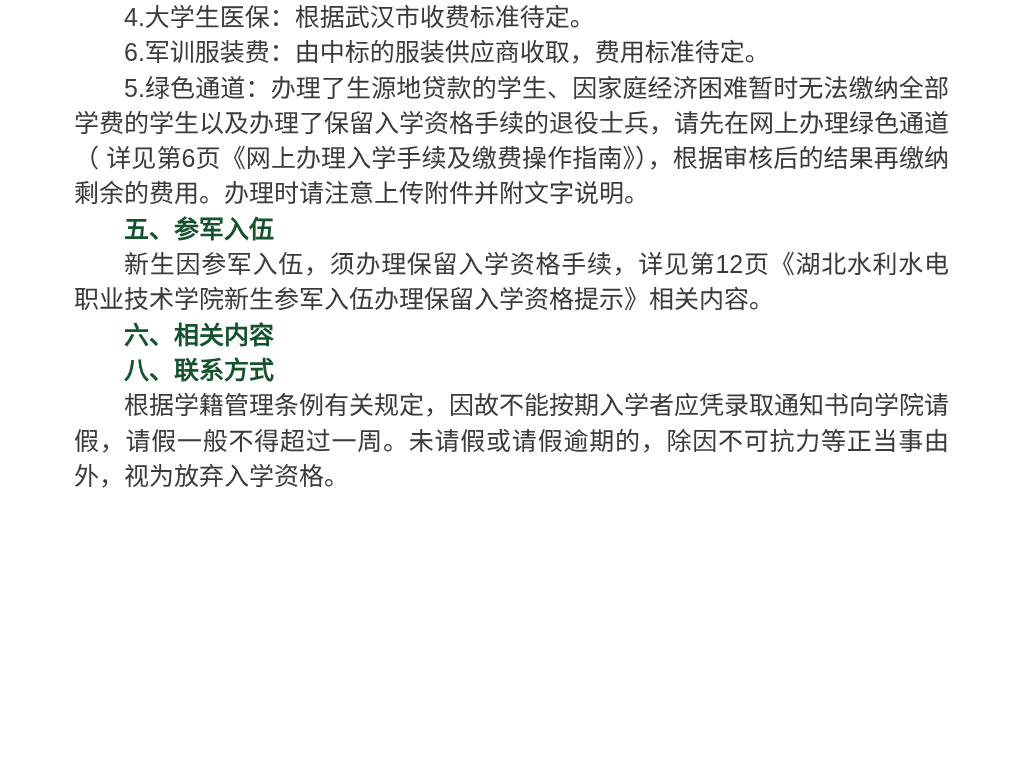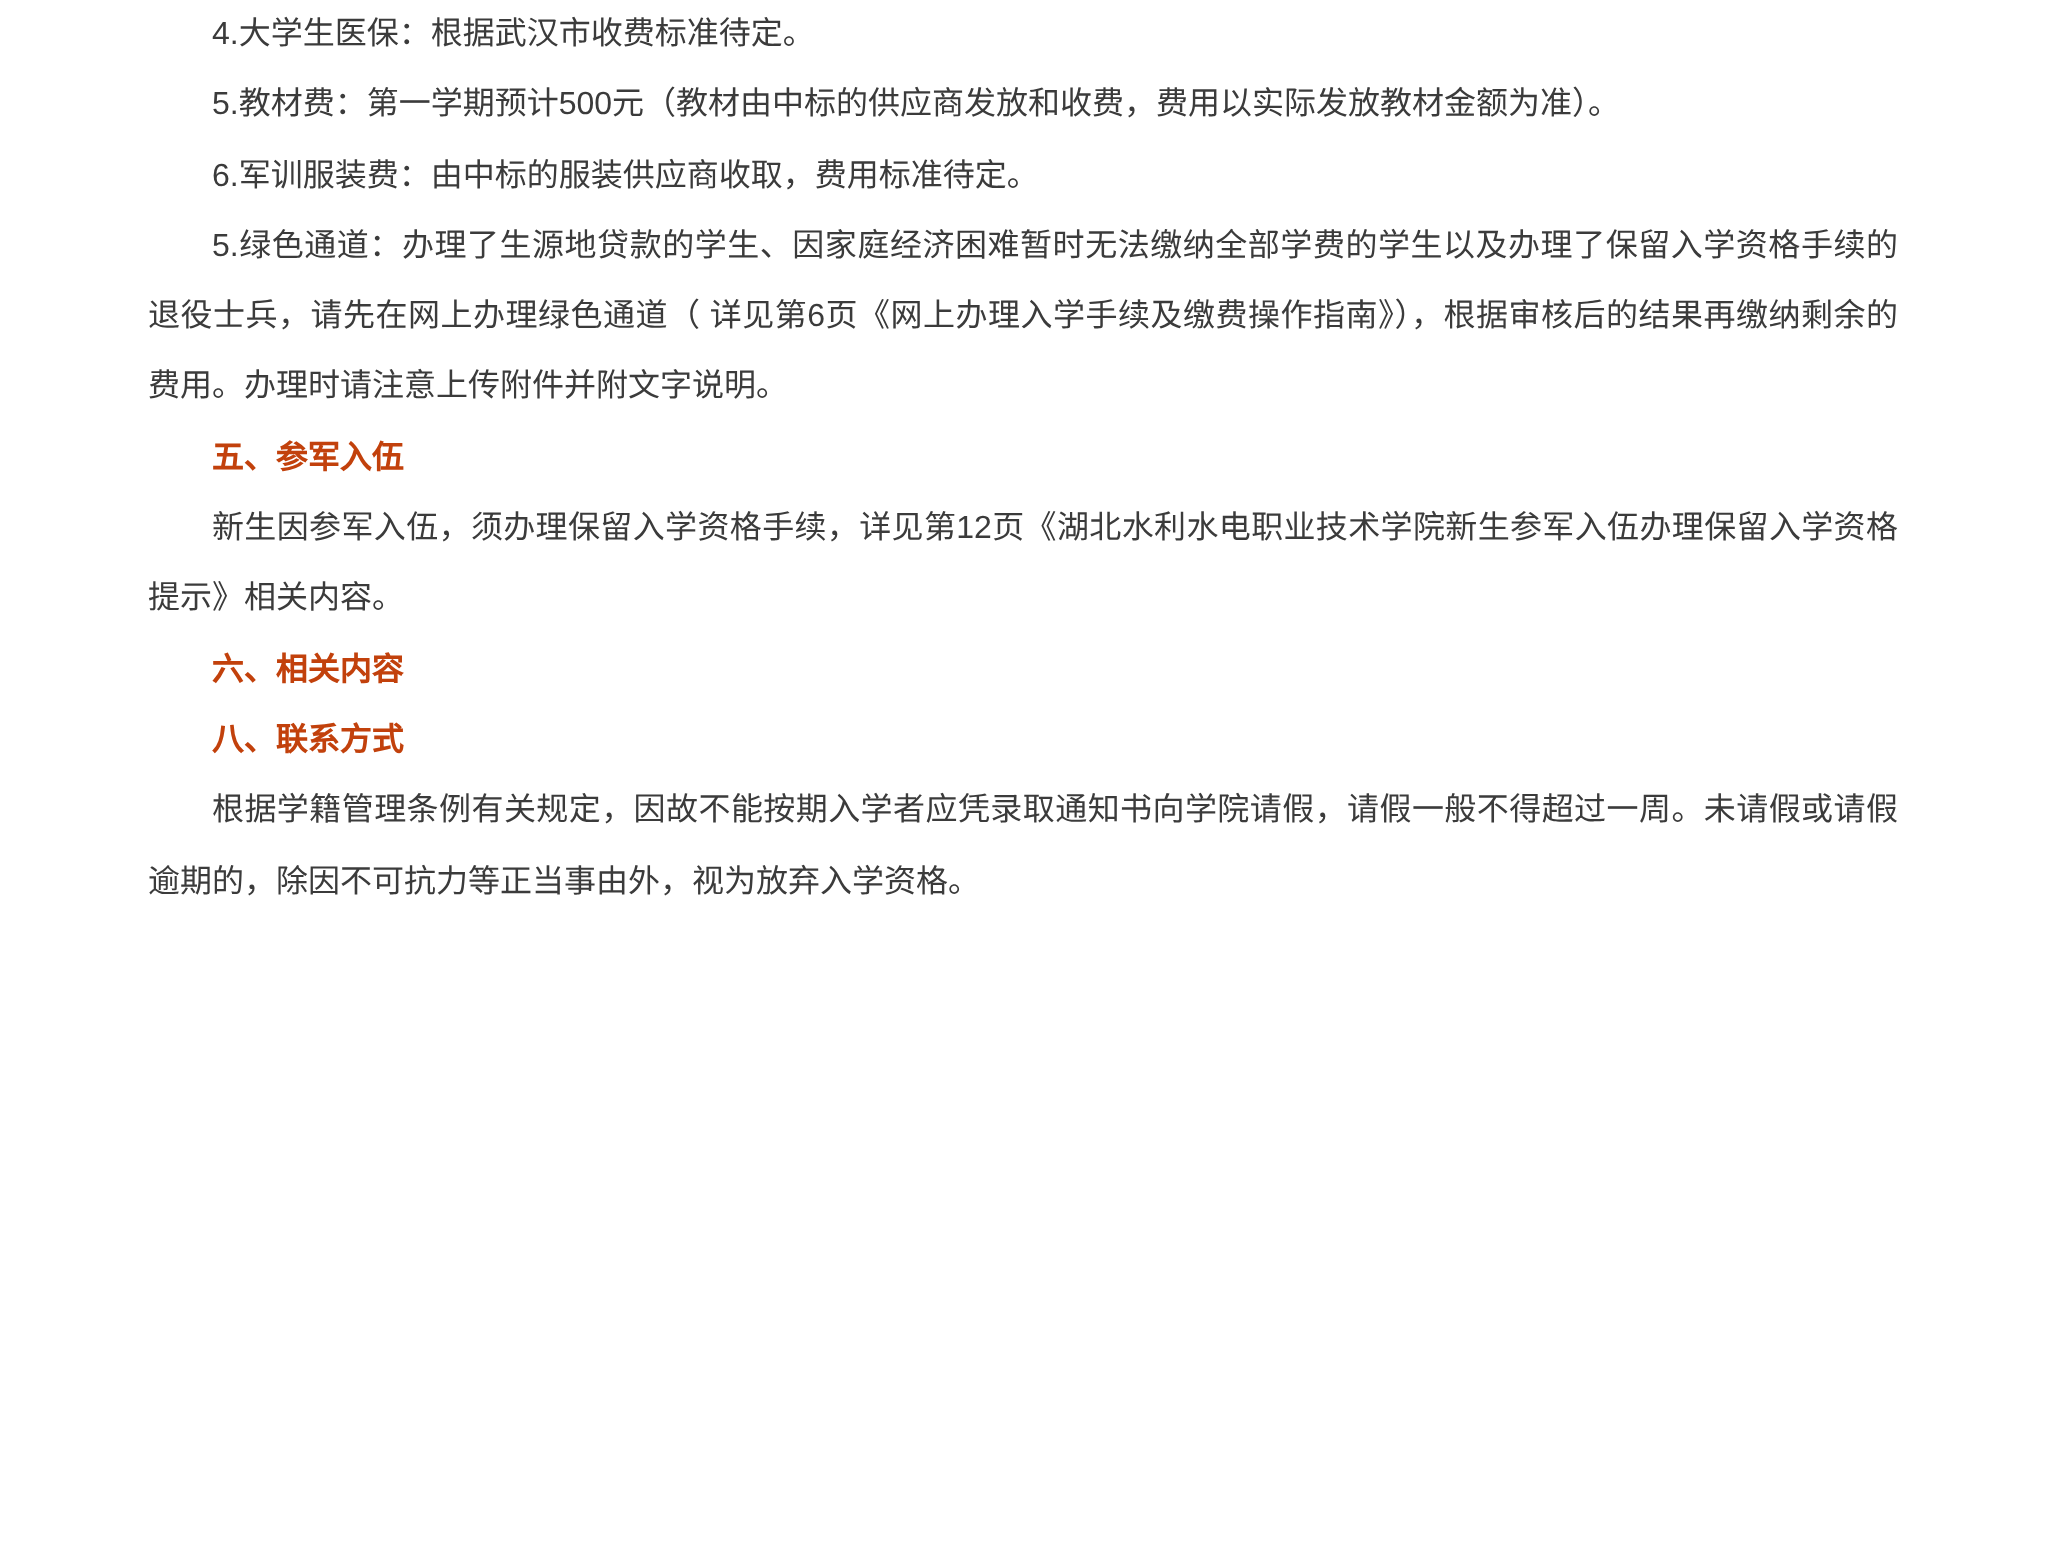--- a/index.html
+++ b/index.html
@@ -13,43 +13,42 @@
     height: 779px;
     background: #ffffff;
     overflow: hidden;
     font-family: "Liberation Sans", "DejaVu Sans", sans-serif;
   }
   .doc {
     position: absolute;
     left: 74px;
     top: 0;
     width: 875px;
-    font-size: 16px;
+    font-size: 25px;
     line-height: 35.3px;
     color: #3b3b3b;
     text-align: justify;
     text-justify: inter-ideograph;
   }
   .para {
     margin: 0;
     padding: 0;
     text-indent: 2em;
   }
   .para.heading {
     font-weight: 700;
-    color: #c2410c;
+    color: #14532d;
   }
 </style>
 </head>
 <body>
 
 <div class="page">
   <div class="doc" id="doc">
       <p class="para body">4.大学生医保：根据武汉市收费标准待定。</p>
-      <p class="para body">5.教材费：第一学期预计500元（教材由中标的供应商发放和收费，费用以实际发放教材金额为准）。</p>
       <p class="para body">6.军训服装费：由中标的服装供应商收取，费用标准待定。</p>
       <p class="para body">5.绿色通道：办理了生源地贷款的学生、因家庭经济困难暂时无法缴纳全部学费的学生以及办理了保留入学资格手续的退役士兵，请先在网上办理绿色通道（ 详见第6页《网上办理入学手续及缴费操作指南》），根据审核后的结果再缴纳剩余的费用。办理时请注意上传附件并附文字说明。</p>
       <p class="para heading">五、参军入伍</p>
       <p class="para body">新生因参军入伍，须办理保留入学资格手续，详见第12页《湖北水利水电职业技术学院新生参军入伍办理保留入学资格提示》相关内容。</p>
       <p class="para heading">六、相关内容</p>
       <p class="para heading">八、联系方式</p>
       <p class="para body">根据学籍管理条例有关规定，因故不能按期入学者应凭录取通知书向学院请假，请假一般不得超过一周。未请假或请假逾期的，除因不可抗力等正当事由外，视为放弃入学资格。</p>
     </div>
 </div>
 

